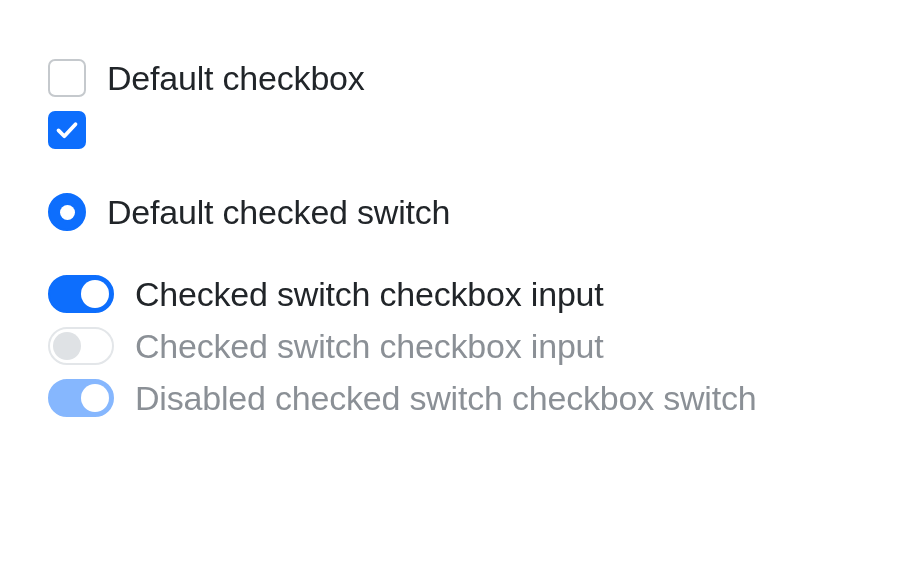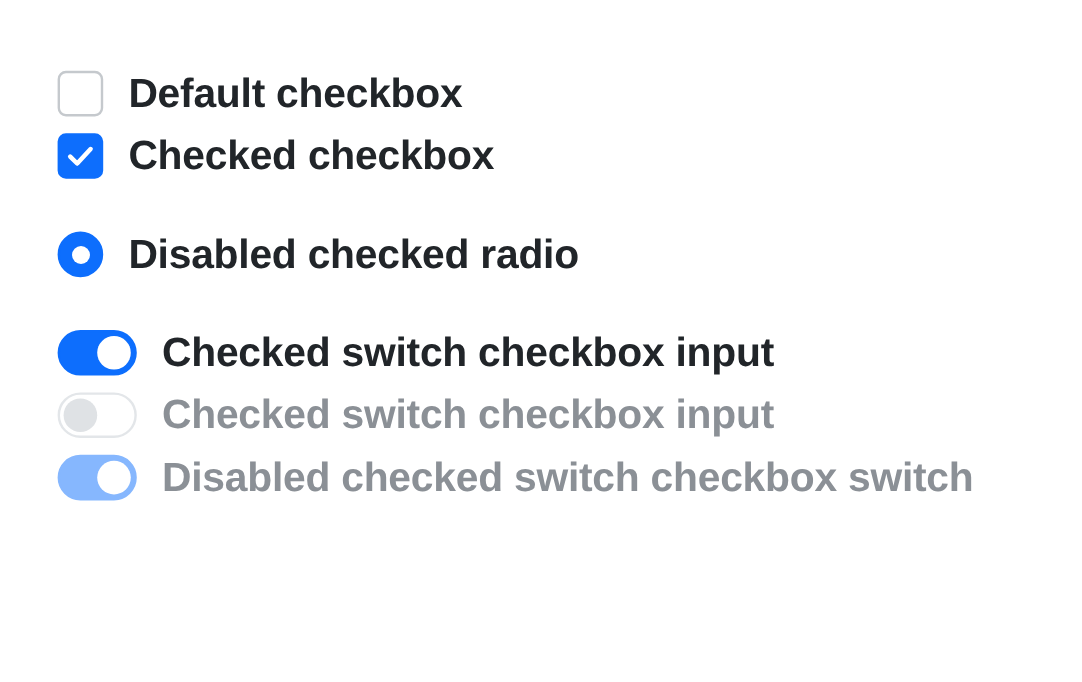--- a/index.html
+++ b/index.html
@@ -37,21 +37,20 @@
     align-items: center;
     height: 52px;
   }
 
   .label {
     font-size: 34px;
     line-height: 40px;
     color: #212529;
     white-space: nowrap;
     letter-spacing: -0.2px;
-    font-weight: bold;
   }
   .label.is-disabled {
     color: #8b9096;
   }
 
   
   .cb {
     width: 38px;
     height: 38px;
     box-sizing: border-box;
@@ -160,31 +159,30 @@
       <span class="cb"></span>
       <span class="label">Default checkbox</span>
     </div>
 
     <div class="check-row">
       <span class="cb checked">
         <svg class="tick" viewBox="0 0 38 38" xmlns="http://www.w3.org/2000/svg">
           <path d="M9.5 19.5 L16 26 L28.5 12.5" fill="none" stroke="#ffffff" stroke-width="4.2" stroke-linecap="round" stroke-linejoin="round"></path>
         </svg>
       </span>
-      <span class="label">Checked checkbox</span>
     </div>
 
   </div>
 
   <div class="group">
 
 
     <div class="check-row">
       <span class="radio checked"></span>
-      <span class="label">Disabled checked radio</span>
+      <span class="label">Default checked switch</span>
     </div>
 
   </div>
 
   <div class="group">
 
 
     <div class="check-row">
       <span class="switch on">
         <span class="knob"></span>

